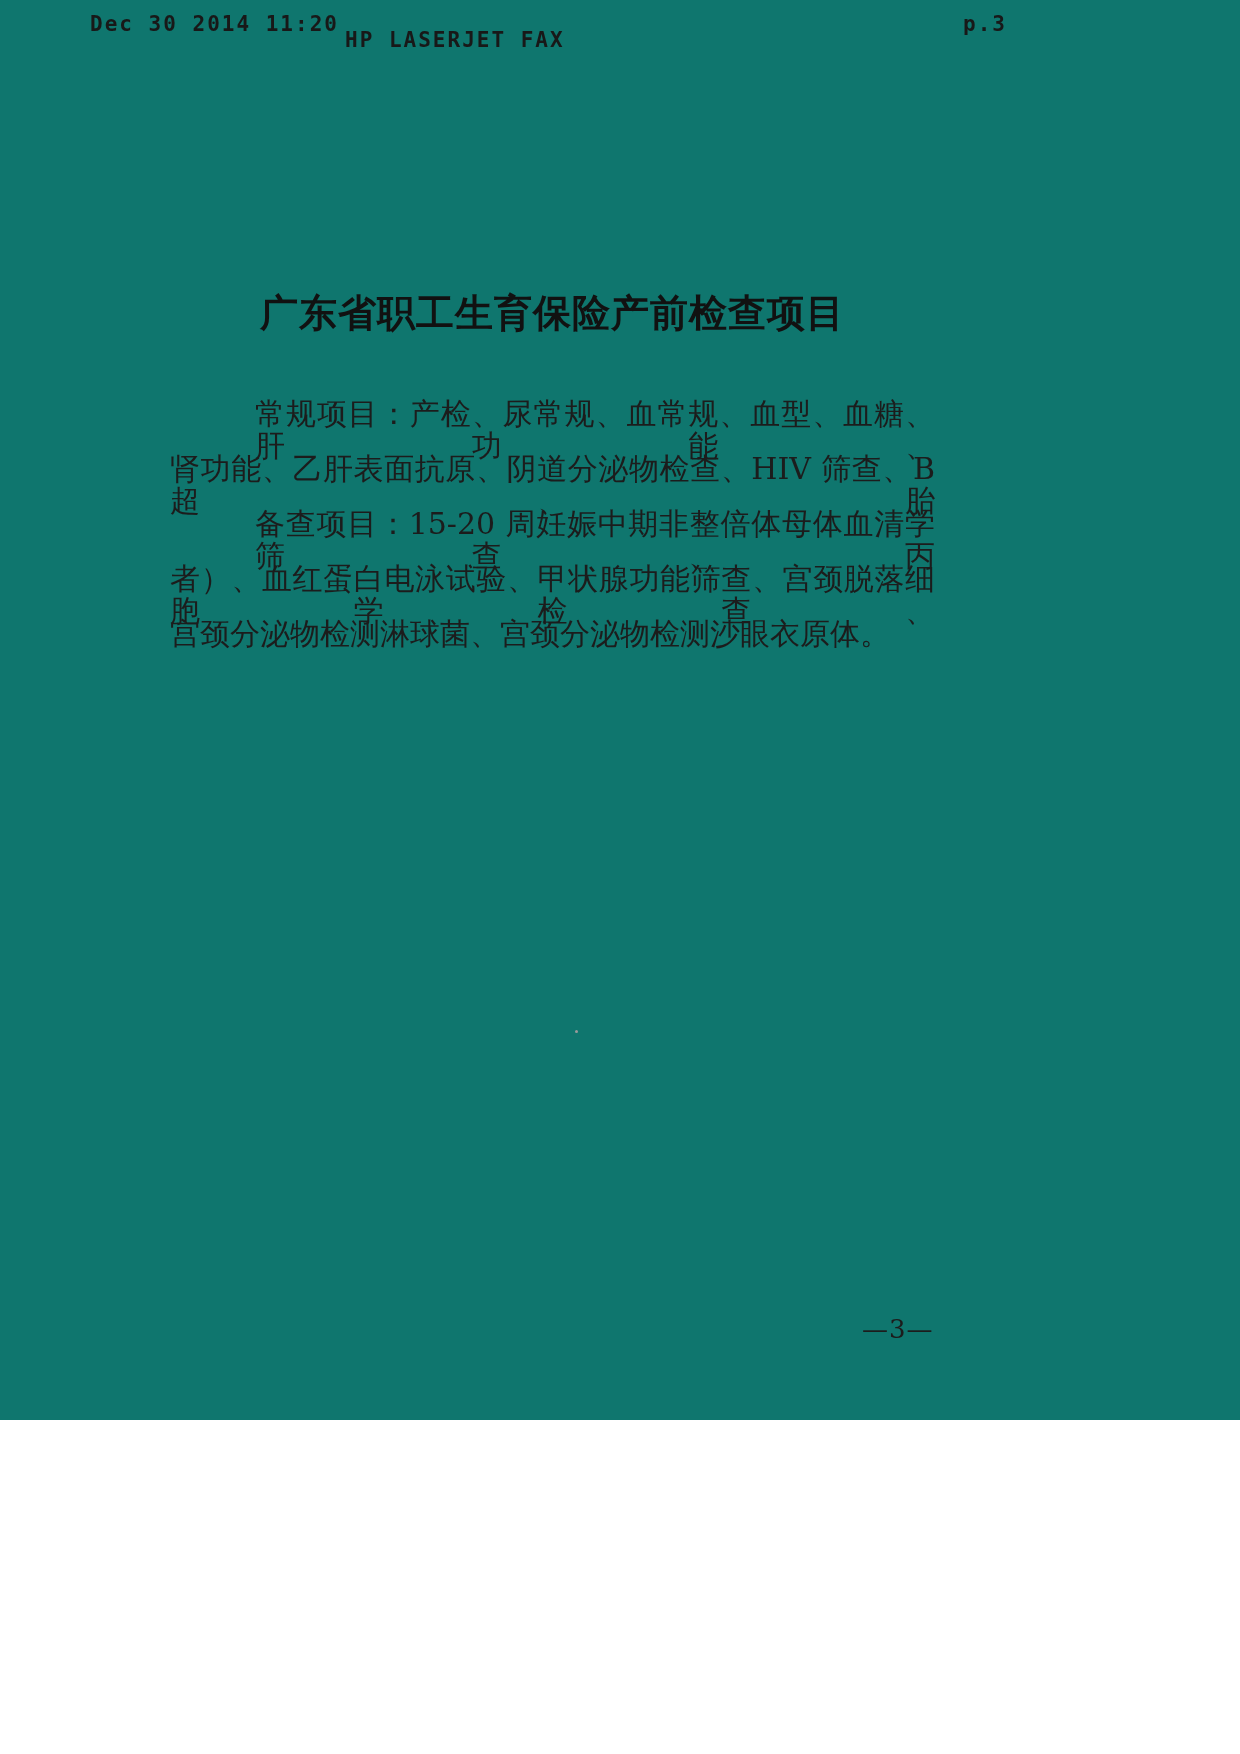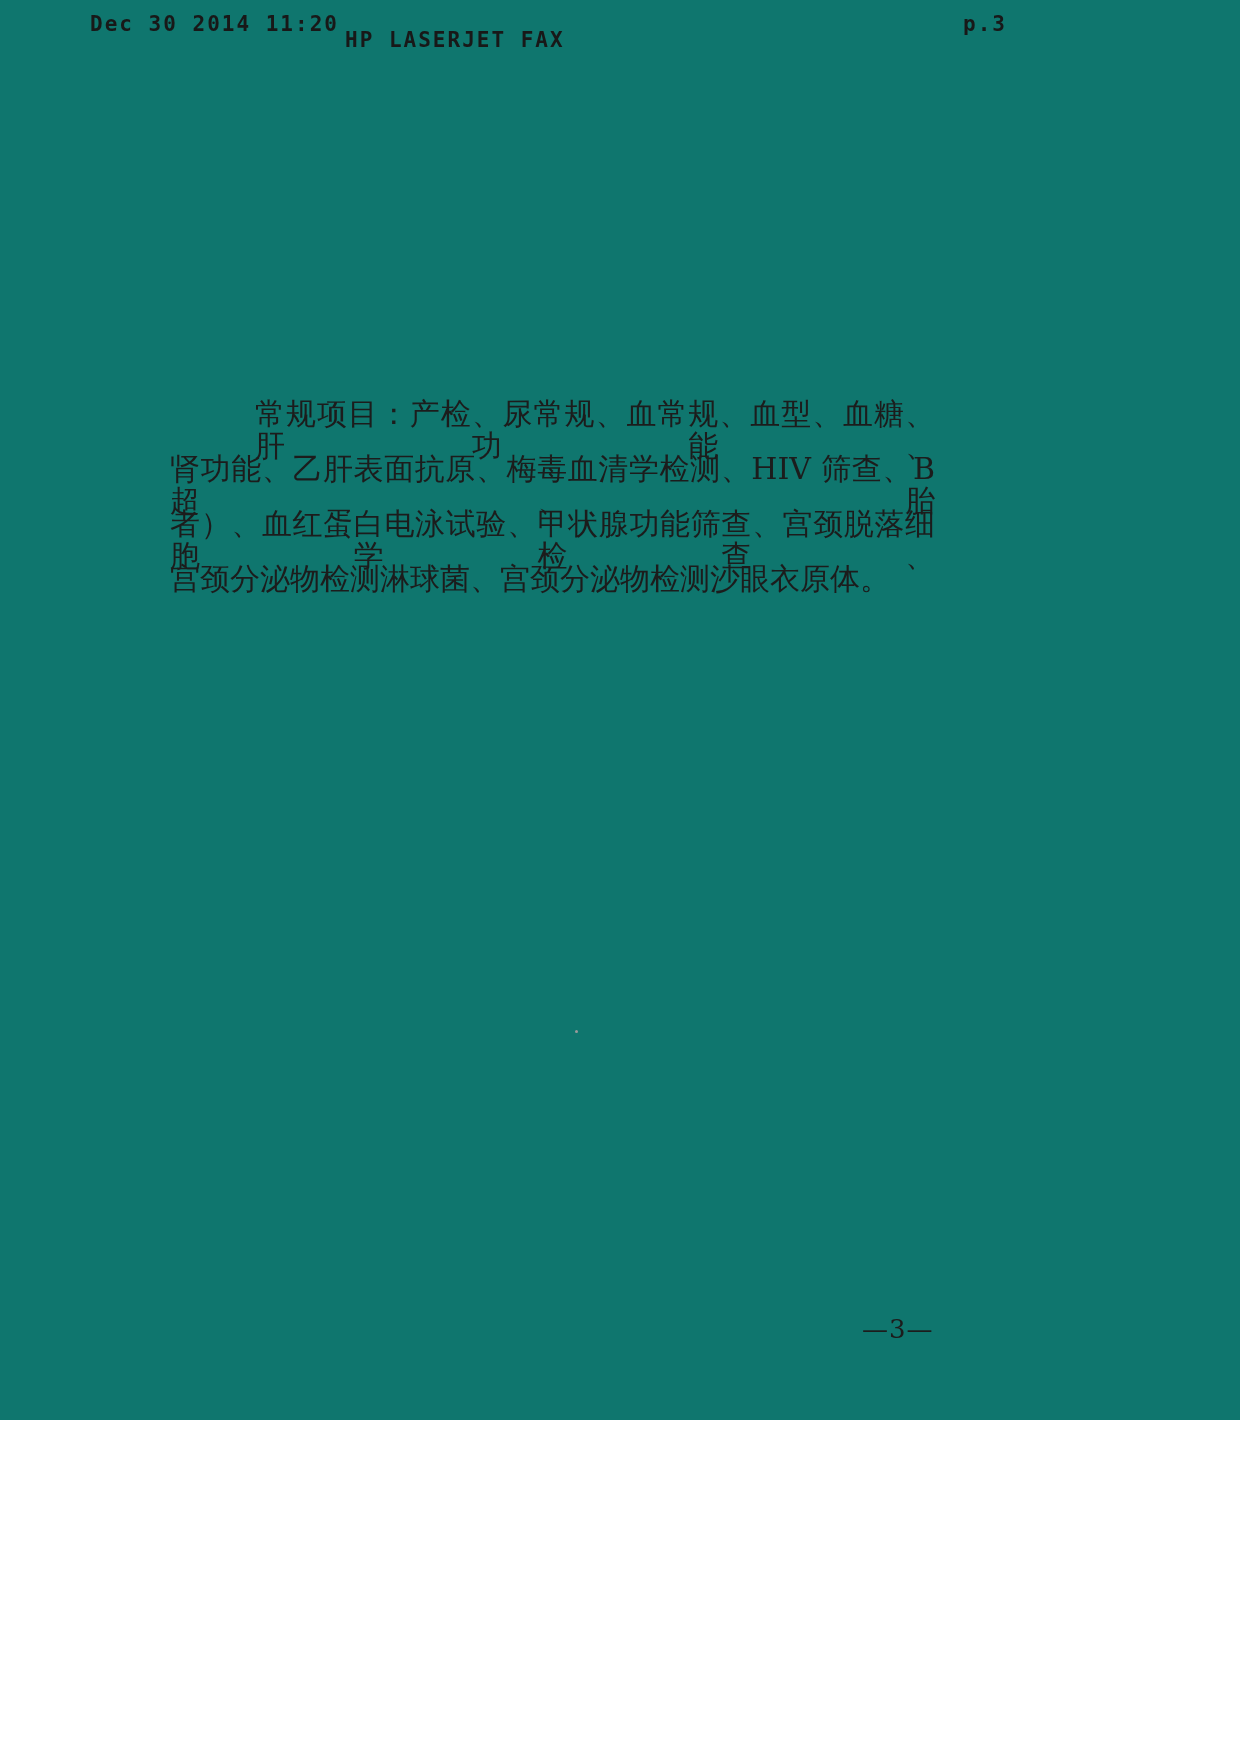--- a/index.html
+++ b/index.html
@@ -92,24 +92,26 @@
 <body>
 
 <div class="page">
 
   <div class="fax-header">
     <span class="fax-date">Dec 30 2014 11:20</span>
     <span class="fax-sender">HP LASERJET FAX</span>
     <span class="fax-page">p.3</span>
   </div>
 
+  <h1 class="doc-title">广东省职工生育保险产前检查项目</h1>
 
   <div class="body-text">
     <div class="line justify indent">常规项目：产检、尿常规、血常规、血型、血糖、肝功能、</div>
-    <div class="line justify">肾功能、乙肝表面抗原、梅毒血清学检测、HIV 筛查、B 超、胎</div>
+    <div class="line justify">肾功能、乙肝表面抗原、阴道分泌物检查、HIV 筛查、B 超、胎</div>
+    <div class="line justify indent">备查项目：15-20 周妊娠中期非整倍体母体血清学筛查、丙</div>
     <div class="line justify">者）、血红蛋白电泳试验、甲状腺功能筛查、宫颈脱落细胞学检查、</div>
     <div class="line">宫颈分泌物检测淋球菌、宫颈分泌物检测沙眼衣原体。</div>
   </div>
 
   <div class="page-number">—3—</div>
 
   <div class="speck speck-1"></div>
   <div class="speck speck-2"></div>
 
 </div>

